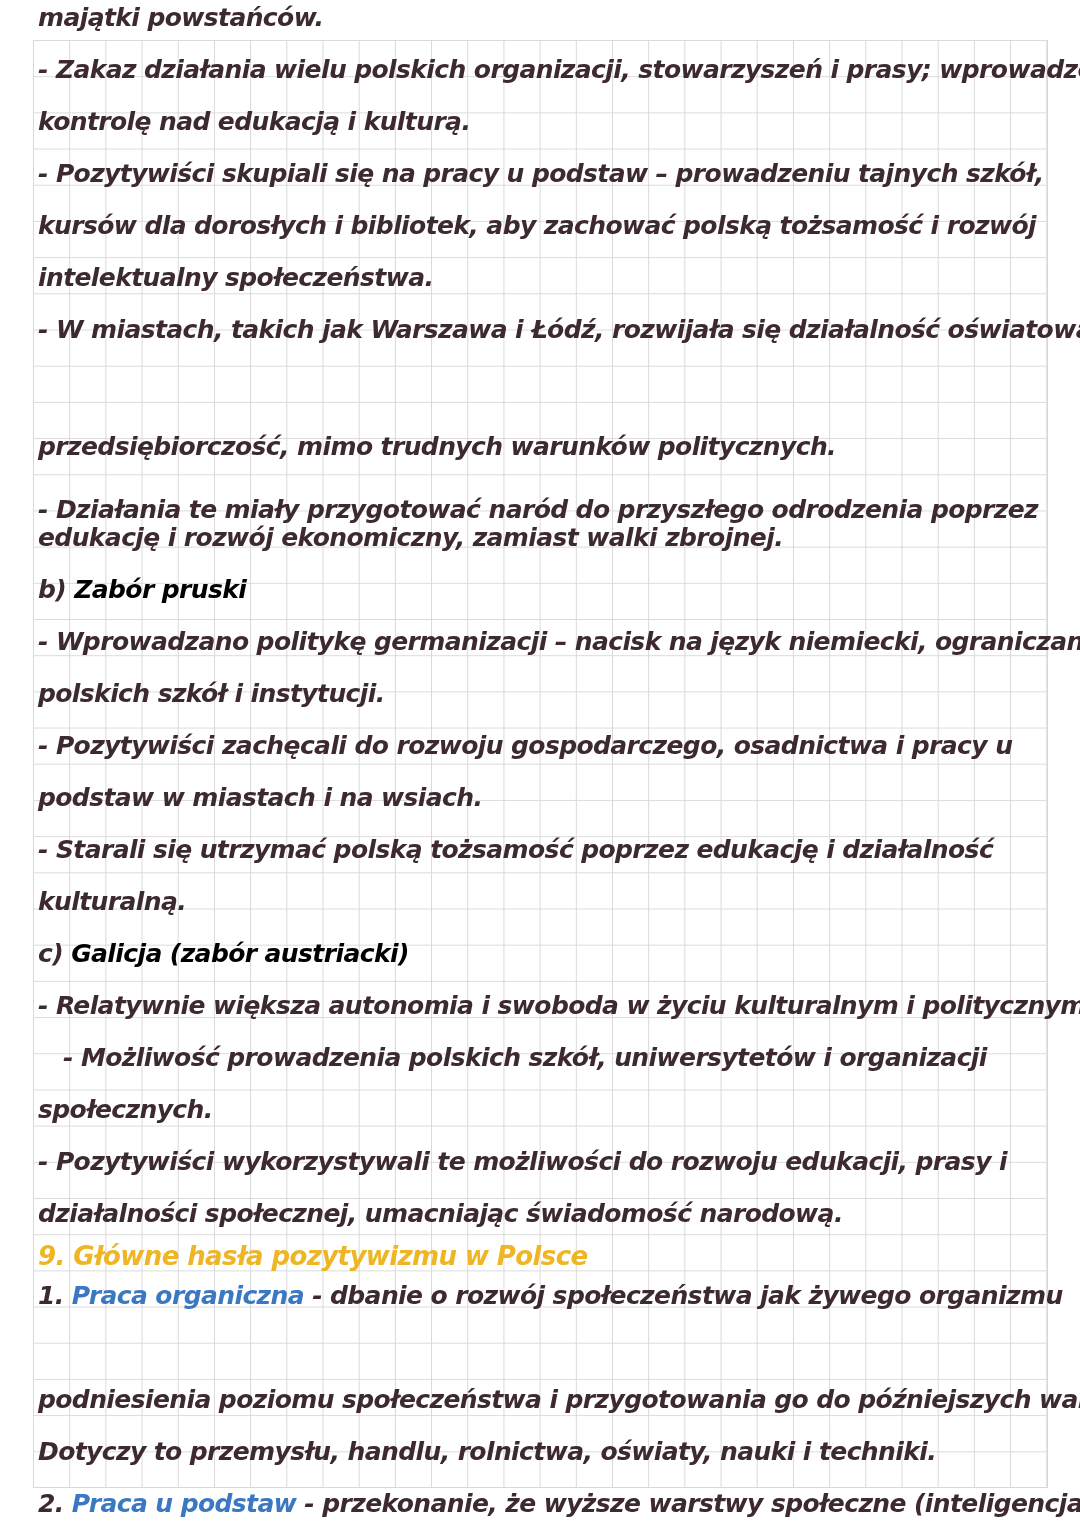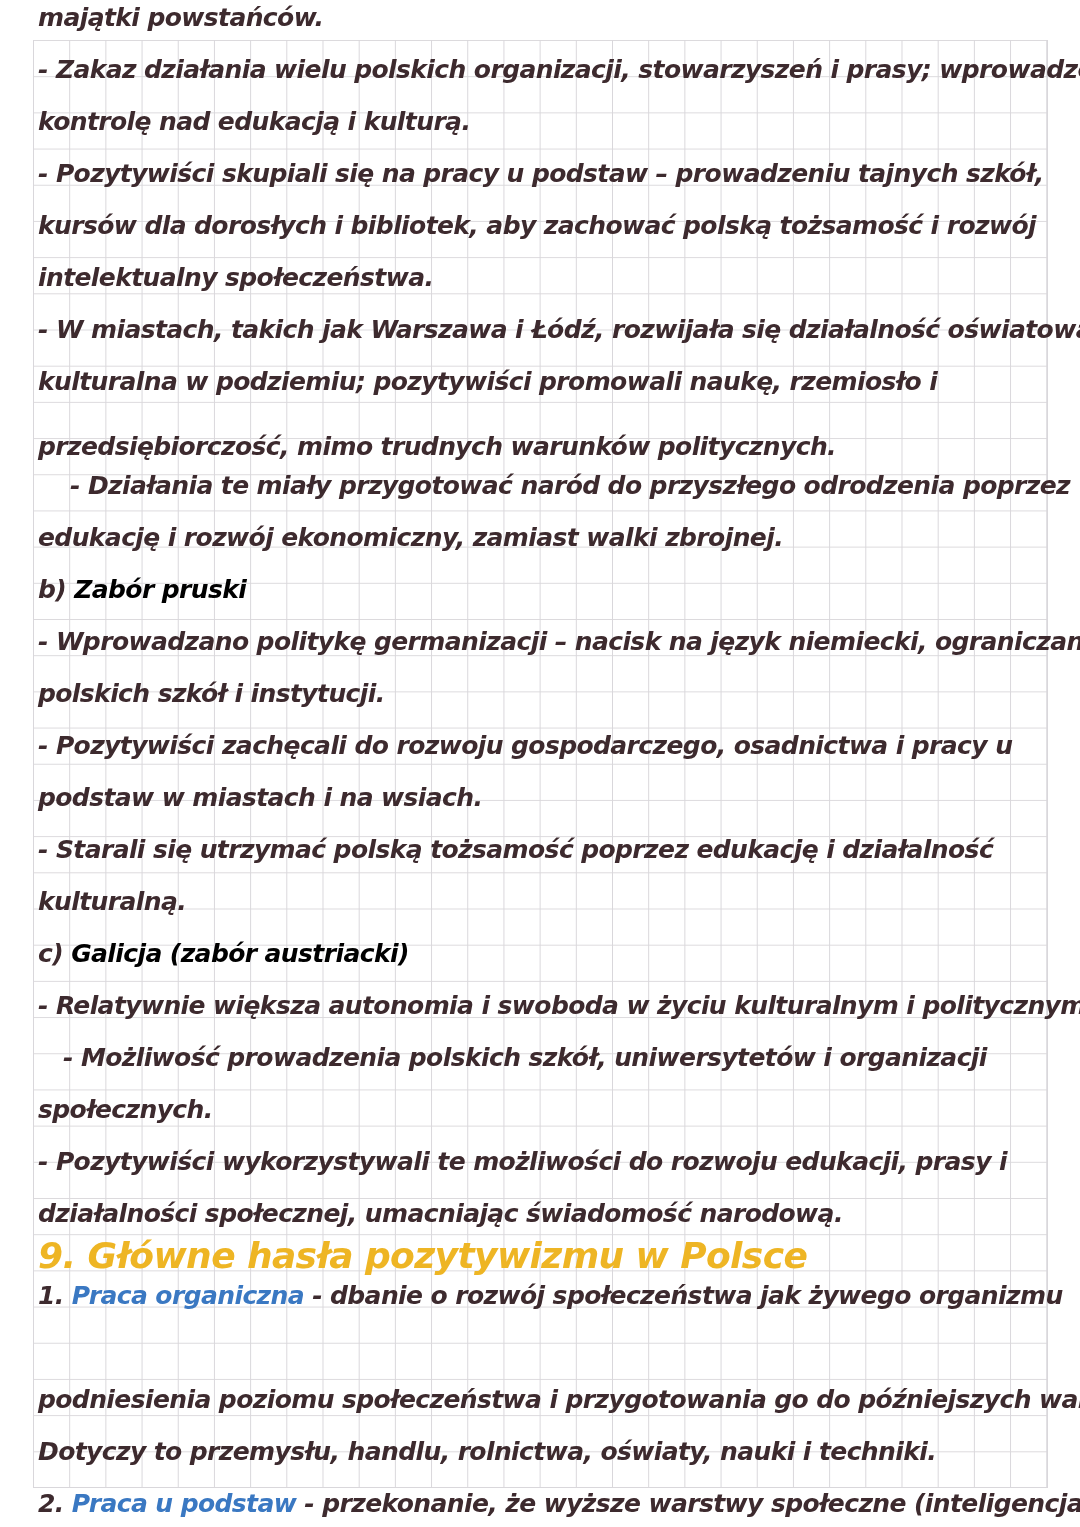--- a/index.html
+++ b/index.html
@@ -44,39 +44,38 @@
       font-weight: bold;
       font-size: 25px;
       letter-spacing: -0.6px;
       color: #3d2a2e;
       line-height: 32px;
     }
     .blue { color: #000000; }
     .lightblue { color: #3a78c2; }
     .heading {
       color: #eeb524;
-      font-size: 36px;
+      font-size: 26px;
     }
   </style>
 </head>
 <body>
 
 <div class="grid"></div>
 
 <div class="page">
   <div class="line" style="top:2px;">majątki powstańców.</div>
   <div class="line" style="top:54px;">- Zakaz działania wielu polskich organizacji, stowarzyszeń i prasy; wprowadzono</div>
   <div class="line" style="top:106px;">kontrolę nad edukacją i kulturą.</div>
   <div class="line" style="top:158px;">- Pozytywiści skupiali się na pracy u podstaw – prowadzeniu tajnych szkół,</div>
   <div class="line" style="top:210px;">kursów dla dorosłych i bibliotek, aby zachować polską tożsamość i rozwój</div>
   <div class="line" style="top:262px;">intelektualny społeczeństwa.</div>
   <div class="line" style="top:314px;">- W miastach, takich jak Warszawa i Łódź, rozwijała się działalność oświatowa i</div>
-  <div class="line" style="top:366px;">kulturalna w podziemiu; pozytywiści promowali naukę, rzemiosło i</div>
   <div class="line" style="top:418px;margin-top:13px;">przedsiębiorczość, mimo trudnych warunków politycznych.</div>
-  <div class="line" style="top:470px;margin-left:32px;">- Działania te miały przygotować naród do przyszłego odrodzenia poprzez</div>
+  <div class="line" style="top:494px;">- Działania te miały przygotować naród do przyszłego odrodzenia poprzez</div>
   <div class="line" style="top:522px;">edukację i rozwój ekonomiczny, zamiast walki zbrojnej.</div>
   <div class="line" style="top:574px;">
     <span>b)</span>
     <span class="blue">Zabór pruski</span>
   </div>
   <div class="line" style="top:626px;">- Wprowadzano politykę germanizacji – nacisk na język niemiecki, ograniczanie</div>
   <div class="line" style="top:678px;">polskich szkół i instytucji.</div>
   <div class="line" style="top:730px;">- Pozytywiści zachęcali do rozwoju gospodarczego, osadnictwa i pracy u</div>
   <div class="line" style="top:782px;">podstaw w miastach i na wsiach.</div>
   <div class="line" style="top:834px;text-align:right;">- Starali się utrzymać polską tożsamość poprzez edukację i działalność</div>

